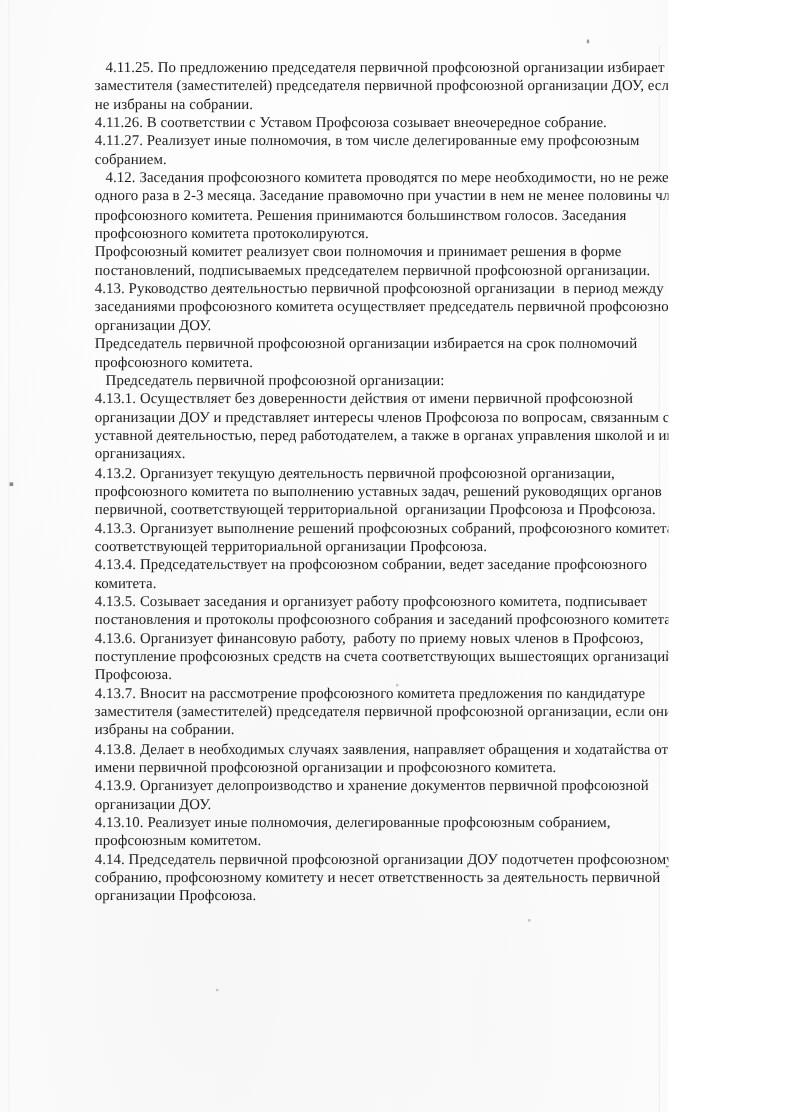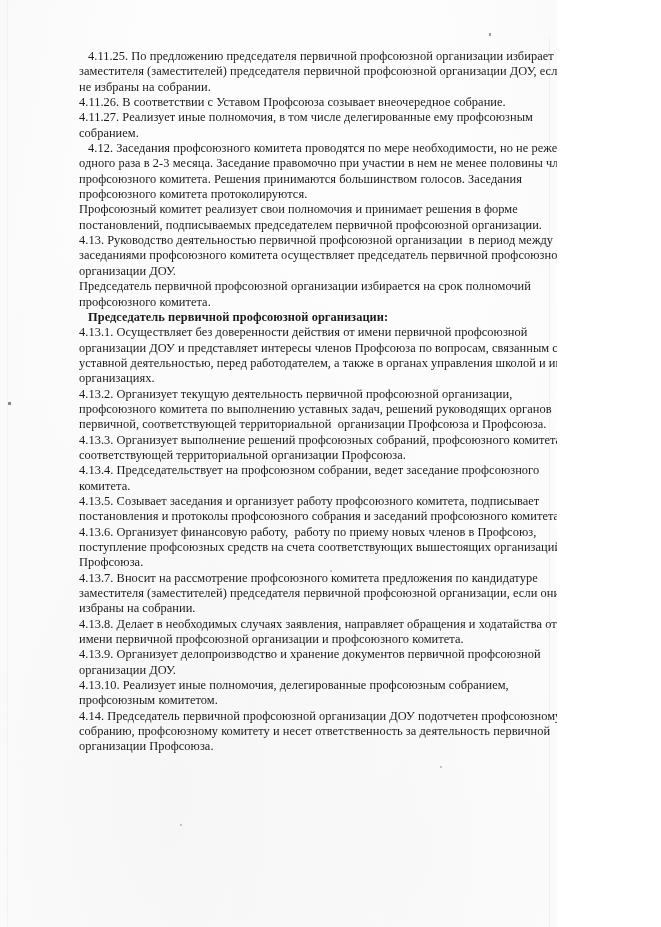--- a/index.html
+++ b/index.html
@@ -70,21 +70,21 @@
   }
   .para {
     margin: 0;
     padding: 0;
     text-indent: 0;
   }
   .para.indented {
     text-indent: 9px;
   }
   .para.bold {
-    font-weight: bold;
+    font-weight: normal;
   }
 </style>
 </head>
 <body>
 
 <div class="page">
 
   <div class="paper-tone"></div>
   <div class="edge-left"></div>
   <div class="edge-right"></div>

